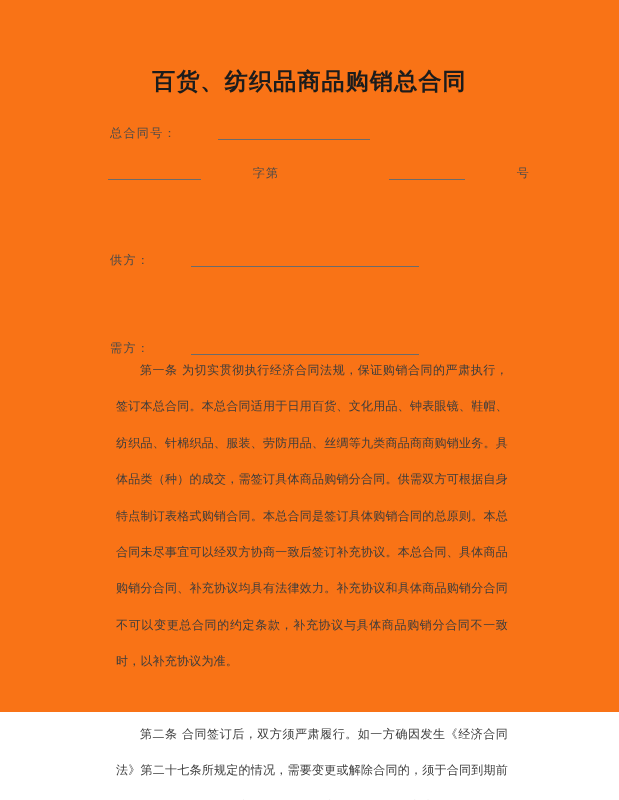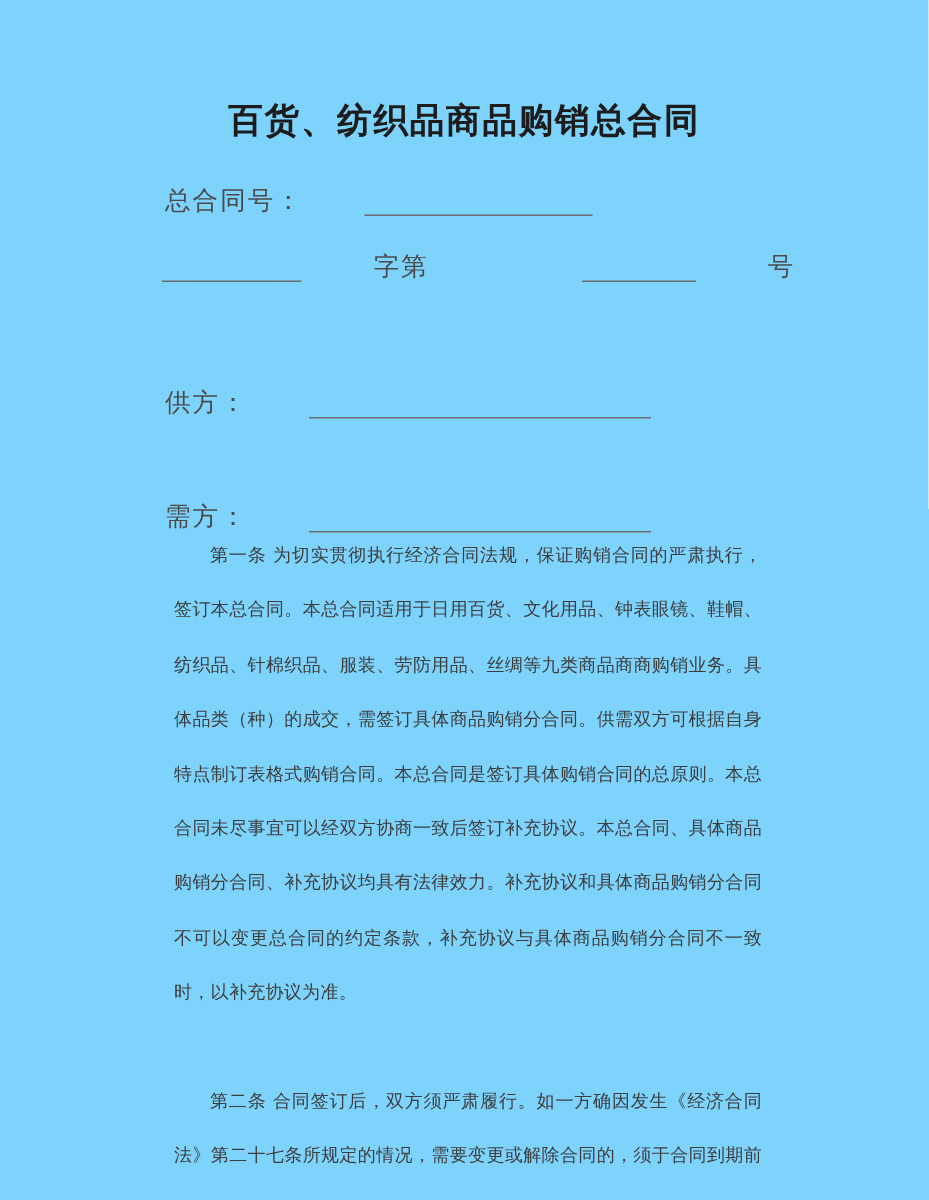--- a/index.html
+++ b/index.html
@@ -12,22 +12,22 @@
     height: 800px;
     overflow: hidden;
     font-family: "DejaVu Sans", "Liberation Sans", sans-serif;
     color: #3a3a3a;
     -webkit-font-smoothing: antialiased;
   }
 
   .page {
     position: relative;
     width: 619px;
-    height: 800px;
-    background: #7dd3fc;
+    height: 712px;
+    background: #f97316;
     box-sizing: border-box;
     text-decoration: underline;
   }
 
   
   .doc-title {
     position: absolute;
     top: 68px;
     left: 0;
     width: 619px;
@@ -44,31 +44,31 @@
   .fields {
     position: absolute;
     top: 126px;
     left: 110px;
     width: 420px;
   }
 
   .field-row {
     display: flex;
     align-items: flex-end;
-    font-size: 17px;
+    font-size: 12px;
     color: #4a4a4a;
     line-height: 1;
     white-space: nowrap;
     gap: 41px;
   }
 
   .field-row.row-contract-no { margin-top: 0; }
   .field-row.row-word-no     { margin-top: 26px; margin-left: -2px; justify-content: space-between; }
   .field-row.row-supplier    { margin-top: 73px; }
-  .field-row.row-buyer       { margin-top: 58px; }
+  .field-row.row-buyer       { margin-top: 74px; }
 
   .field-label {
     letter-spacing: 1.4px;
     padding-bottom: 1px;
   }
 
   .blank-line {
     display: inline-block;
     border-bottom: 1.3px solid #6b6b6b;
     height: 13px;

